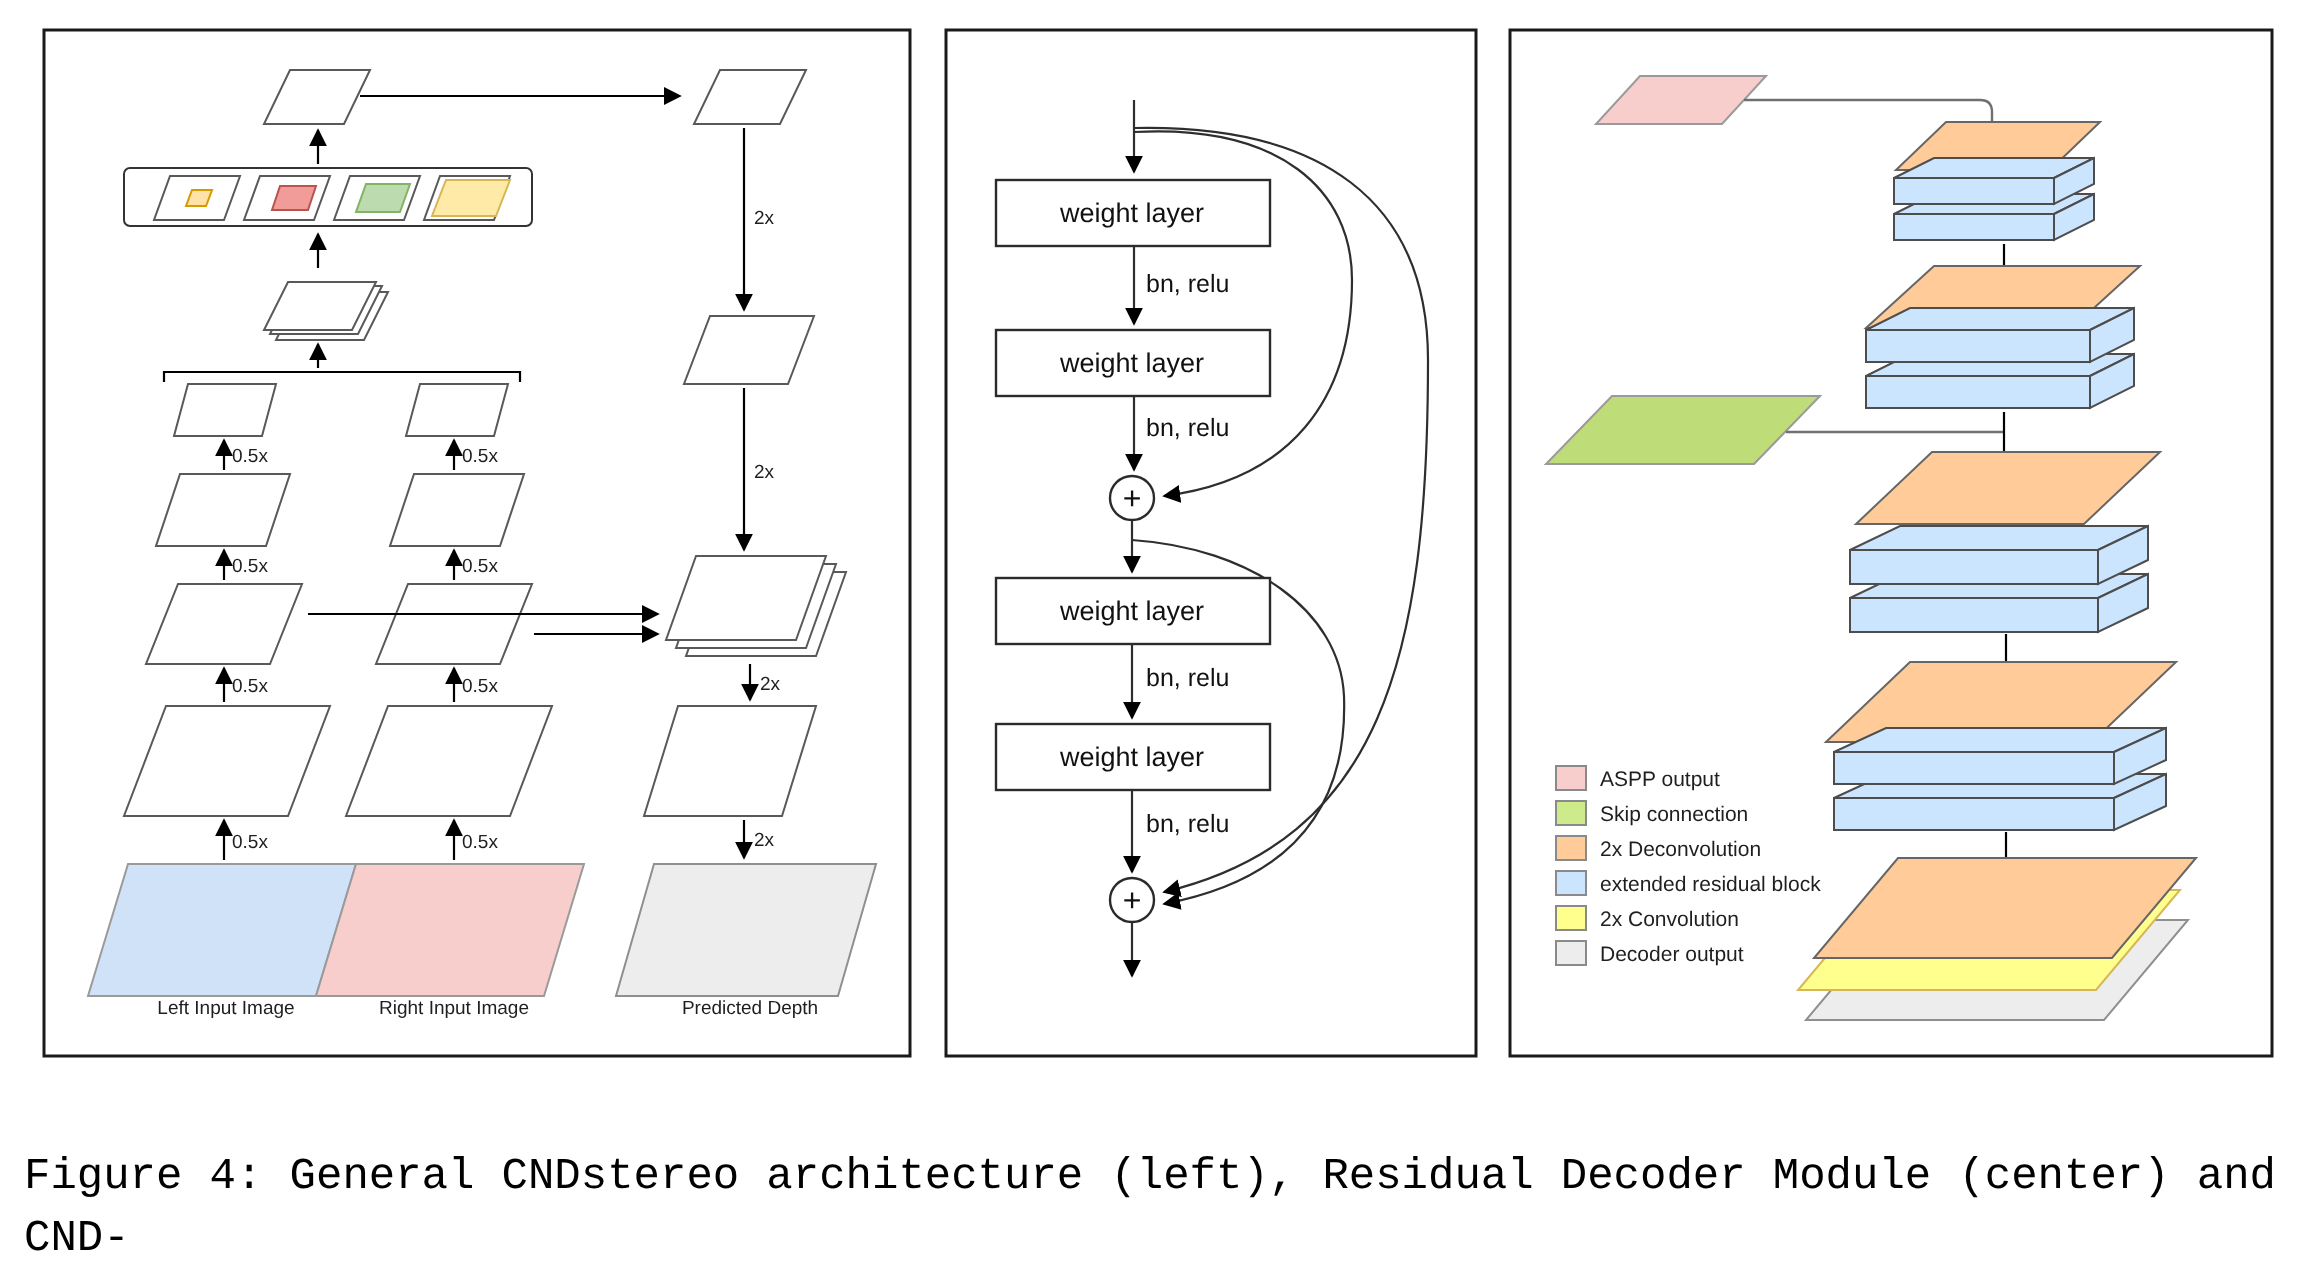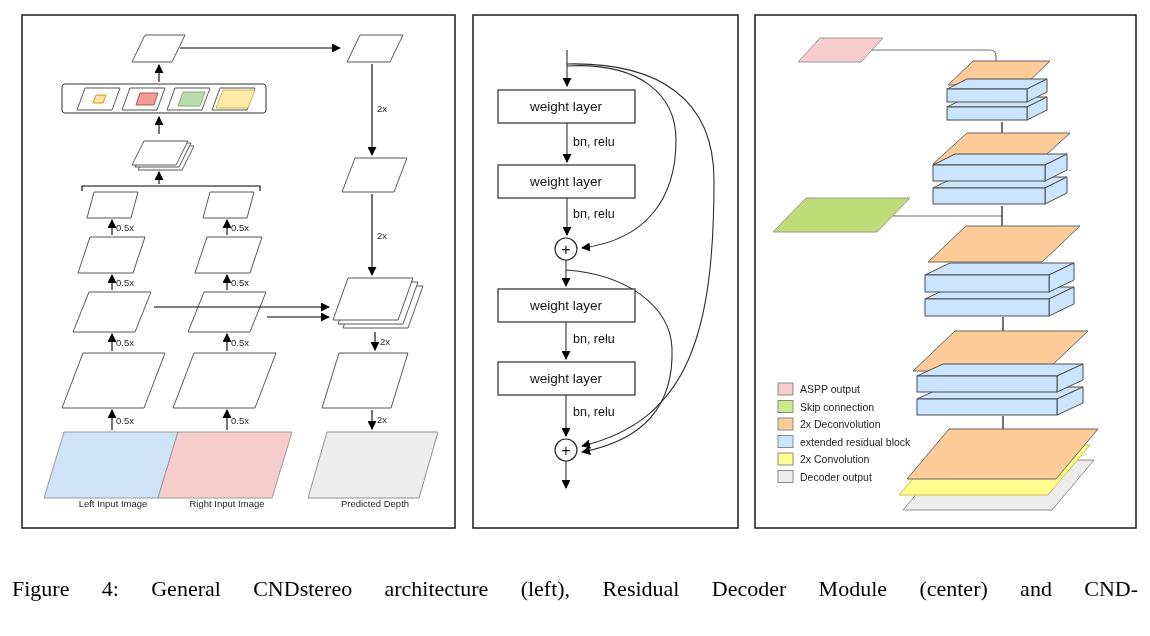--- a/index.html
+++ b/index.html
@@ -21,21 +21,21 @@
   .sGray { stroke:#8f8f8f; stroke-width:1; }
   .sw    { stroke:#8a8a8a; stroke-width:1; }
   .t9    { font-size:9.5px;  fill:#1f1f1f; }
   .t10   { font-size:10.5px; fill:#1f1f1f; }
   .t12   { font-size:12.5px; fill:#111111; }
   .t13   { font-size:13.5px; fill:#111111; }
   .tplus { font-size:16px;   fill:#111111; }
   .caption { width:1126px; margin:25px 0 0 12px;
              font-family:"Liberation Serif", serif; font-size:22px;
              line-height:1.42; color:#000; }
-  .cap1 { text-align:justify; text-align-last:justify; }
+  .cap1 { text-align:justify; text-align-last:justify;font-family:Liberation Mono, monospace; }
   .cap2 { text-align:left; }
 </style>
 </head>
 <body>
 
 <svg width="1150" height="548" viewBox="0 0 1150 548">
   <defs>
     <marker id="ah" viewBox="0 0 10 10" refX="9" refY="5" markerWidth="9" markerHeight="9" orient="auto" markerUnits="userSpaceOnUse">
       <path d="M0,0 L10,5 L0,10 z" fill="#000"></path>
     </marker>

